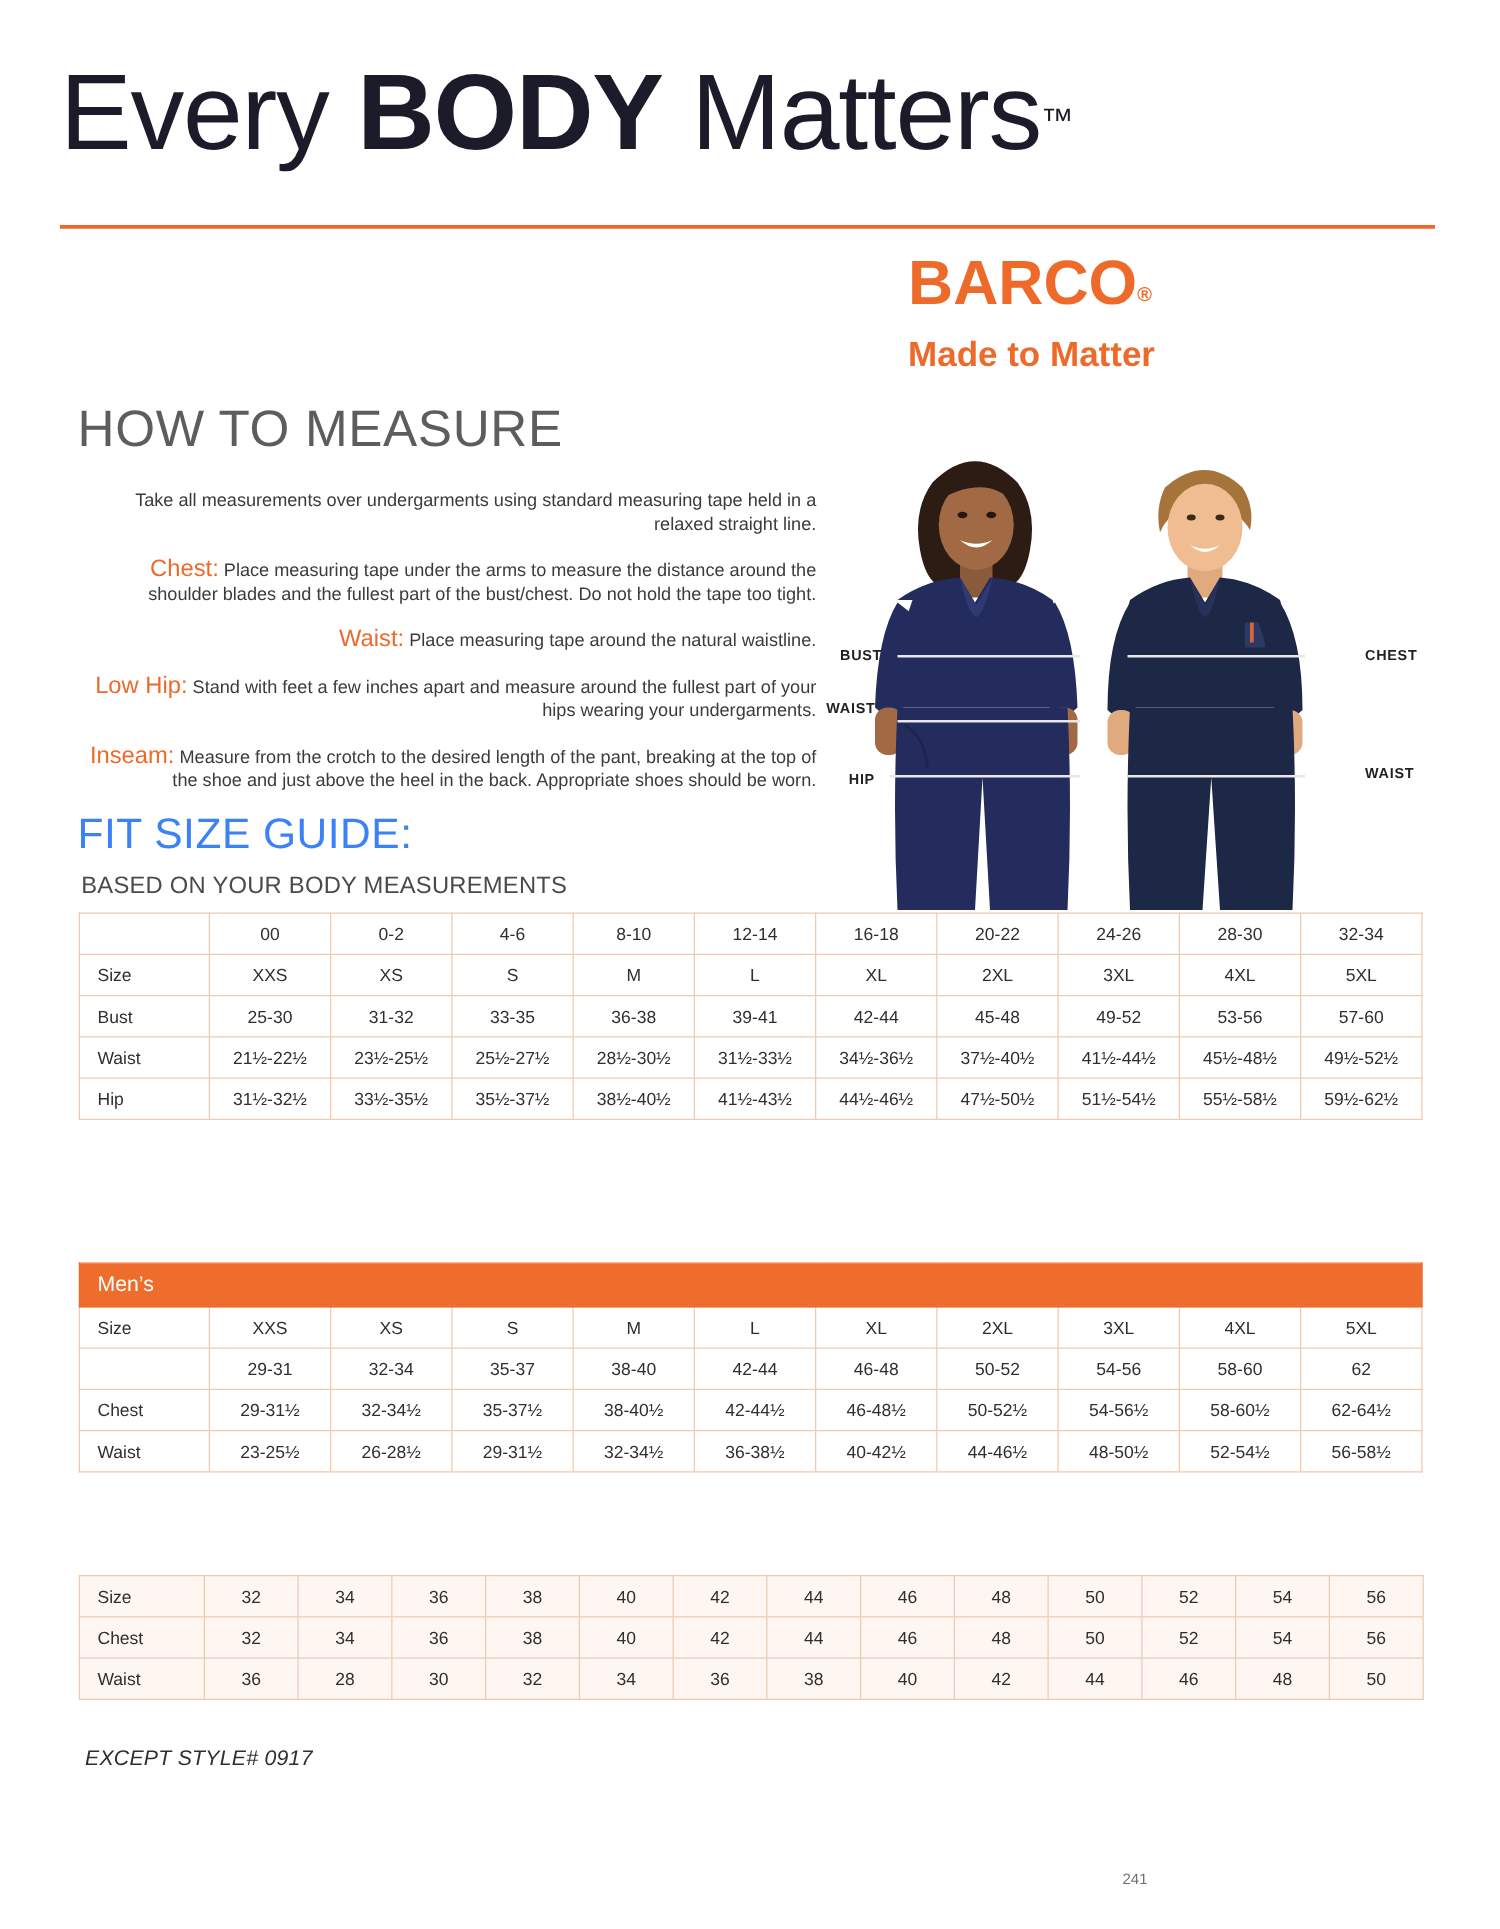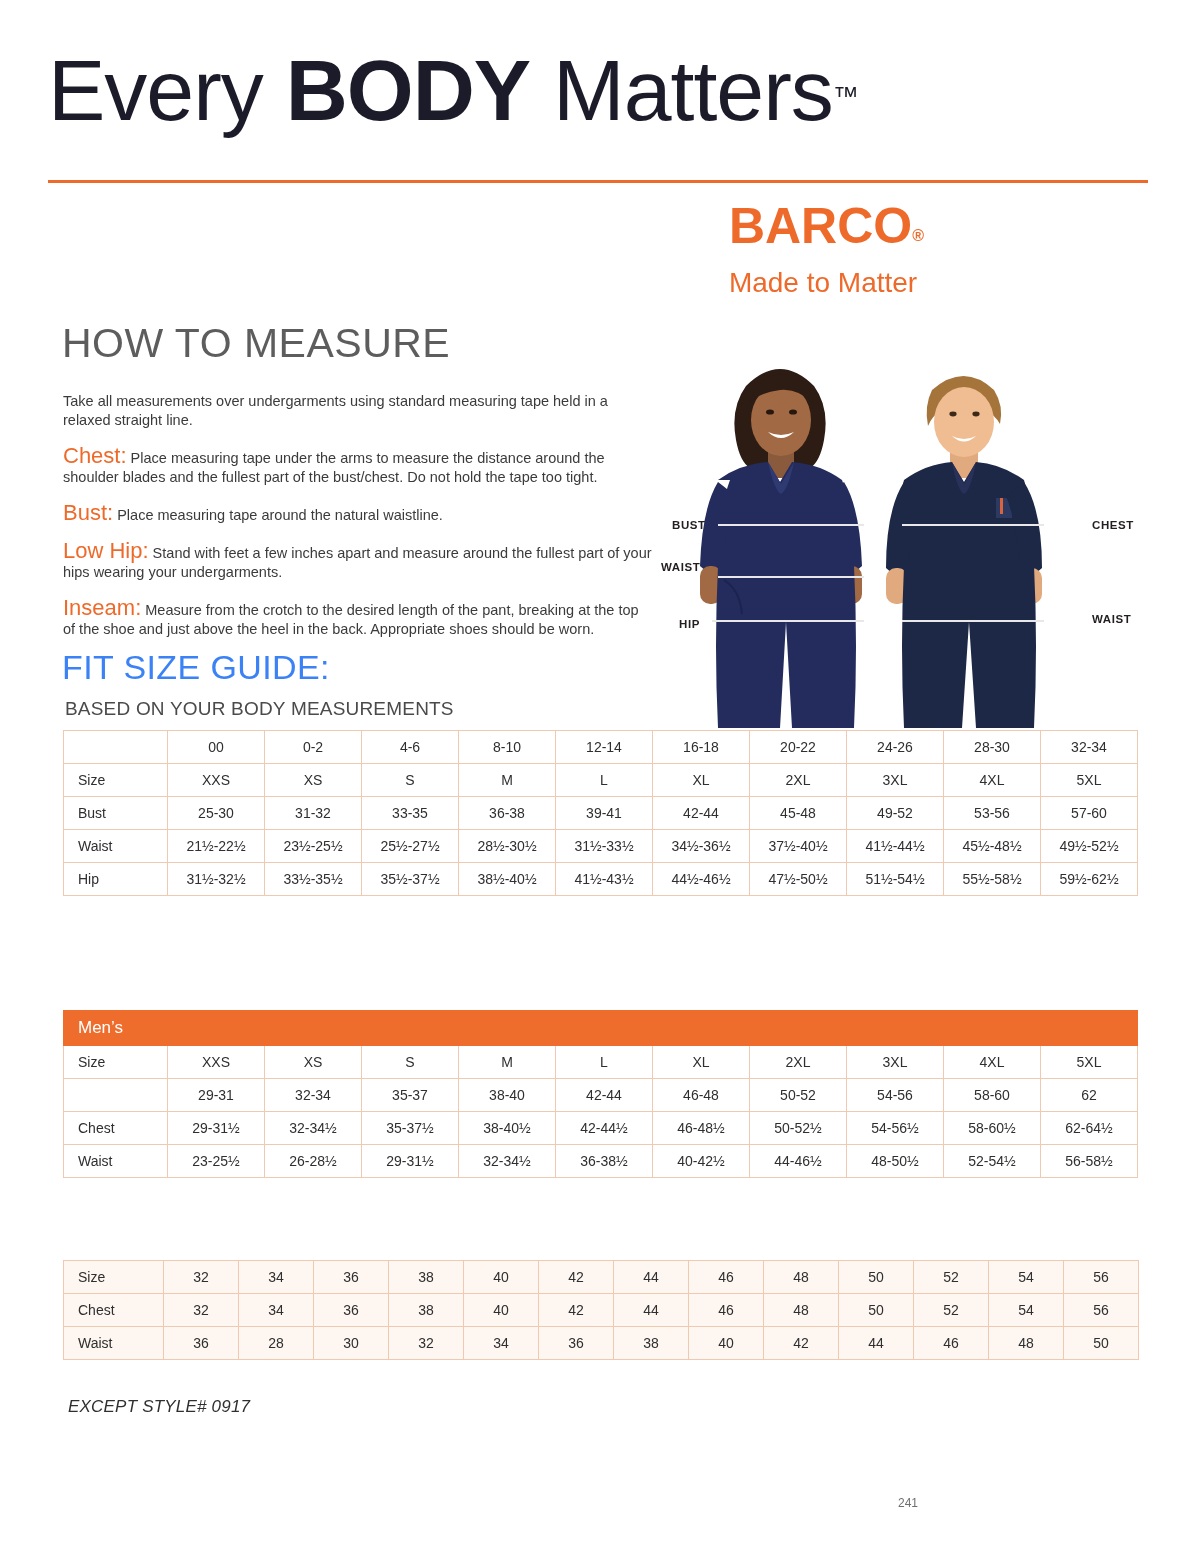--- a/index.html
+++ b/index.html
@@ -70,21 +70,21 @@
     line-height: 52px;
   }
   .brand-name .reg {
     font-size: 16px;
     vertical-align: baseline;
     position: relative;
     top: -2px;
   }
   .brand-tag {
     font-size: 28px;
-    font-weight: 400;
+    font-weight: 700;
     color: #ee6a2a;
     line-height: 34px;
     margin-top: 2px;
   }
 
   
   .htm-heading {
     position: absolute;
     left: 62px;
     top: 320px;
@@ -94,27 +94,28 @@
     letter-spacing: 0.5px;
   }
   .htm-body {
     position: absolute;
     left: 63px;
     top: 392px;
     width: 590px;
     font-size: 14.5px;
     line-height: 19px;
     color: #3b3b3b;
+    text-align: right;
   }
   .htm-body p {
     margin: 0 0 16px 0;
   }
   .htm-body .lead-in {
     color: #ee6a2a;
-    font-size: 22px;
+    font-size: 19px;
     font-weight: 400;
   }
 
   
   .figure {
     position: absolute;
     left: 660px;
     top: 348px;
     width: 480px;
     height: 380px;
@@ -218,21 +219,21 @@
 
   <div class="brand">
     <div class="brand-name"><span>BARCO</span><span class="reg">®</span></div>
     <div class="brand-tag">Made to Matter</div>
   </div>
 
   <div class="htm-heading">HOW TO MEASURE</div>
   <div class="htm-body">
     <p>Take all measurements over undergarments using standard measuring tape held in a relaxed straight line.</p>
     <p><span class="lead-in">Chest:</span><span> Place measuring tape under the arms to measure the distance around the shoulder blades and the fullest part of the bust/chest. Do not hold the tape too tight.</span></p>
-    <p><span class="lead-in">Bust:</span><span> Place measuring tape around the natural waistline.</span></p>
+    <p><span class="lead-in">Waist:</span><span> Place measuring tape around the natural waistline.</span></p>
     <p><span class="lead-in">Low Hip:</span><span> Stand with feet a few inches apart and measure around the fullest part of your hips wearing your undergarments.</span></p>
     <p><span class="lead-in">Inseam:</span><span> Measure from the crotch to the desired length of the pant, breaking at the top of the shoe and just above the heel in the back. Appropriate shoes should be worn.</span></p>
   </div>
 
   <div class="figure">
     <svg width="480" height="380" viewBox="0 0 480 380">
 
       <g>
 
         <path d="M86 38 q34 -34 68 0 q16 22 10 54 q-4 22 -14 28 l-60 0 q-10 -6 -14 -28 q-6 -32 10 -54 z" fill="#2d1c14"></path>

